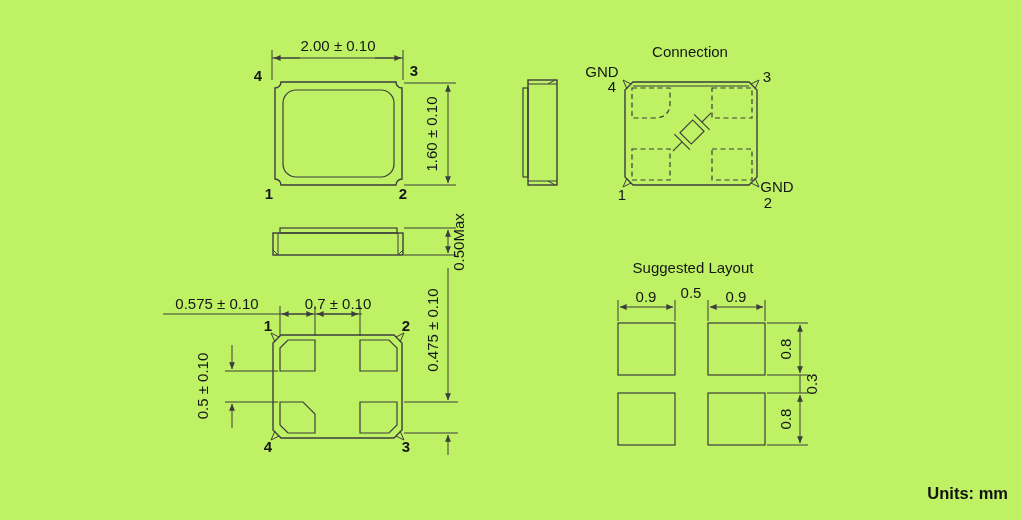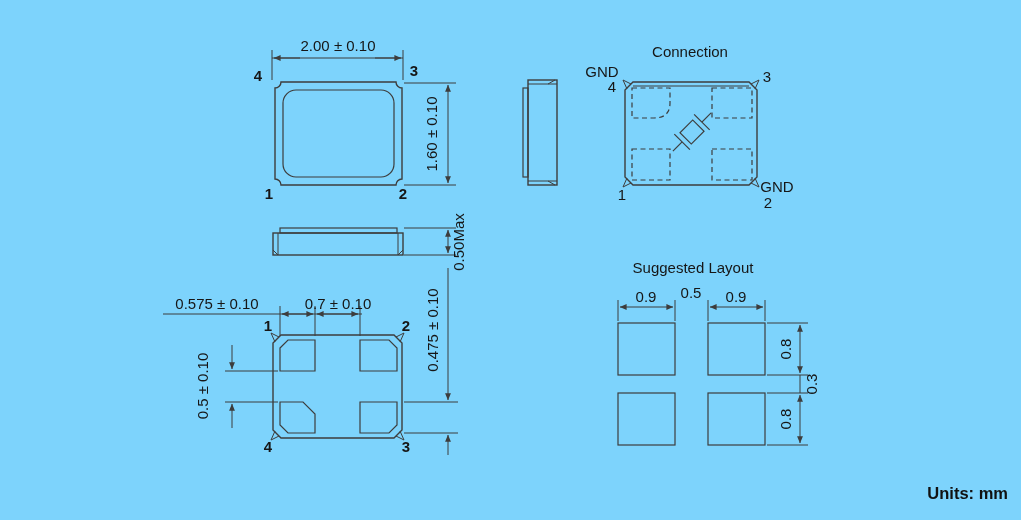--- a/index.html
+++ b/index.html
@@ -1,16 +1,16 @@
 <!DOCTYPE html>
 <html><head>
 <meta charset="utf-8">
 <style>
   html,body{margin:0;padding:0;background:#fff;}
-  .stage{position:relative;width:1021px;height:520px;background:#7dd3fc;overflow:hidden;}
+  .stage{position:relative;width:1021px;height:520px;background:#bef264;overflow:hidden;}
   svg{display:block;}
   .t  {font-family:"Liberation Sans",sans-serif;font-size:15px;fill:#161616;}
   .tb {font-weight:bold;}
   .tu {font-family:"Liberation Sans",sans-serif;font-size:16.5px;font-weight:bold;fill:#111;}
   .ln {stroke:#3d3d3d;stroke-width:1;fill:none;}
   .sh {stroke:#3d3d3d;stroke-width:1.4;fill:none;}
   .sh2{stroke:#3d3d3d;stroke-width:1.2;fill:none;}
   .dsh{stroke:#3d3d3d;stroke-width:1.2;fill:none;stroke-dasharray:5 3.5;}
 </style>
 </head>

